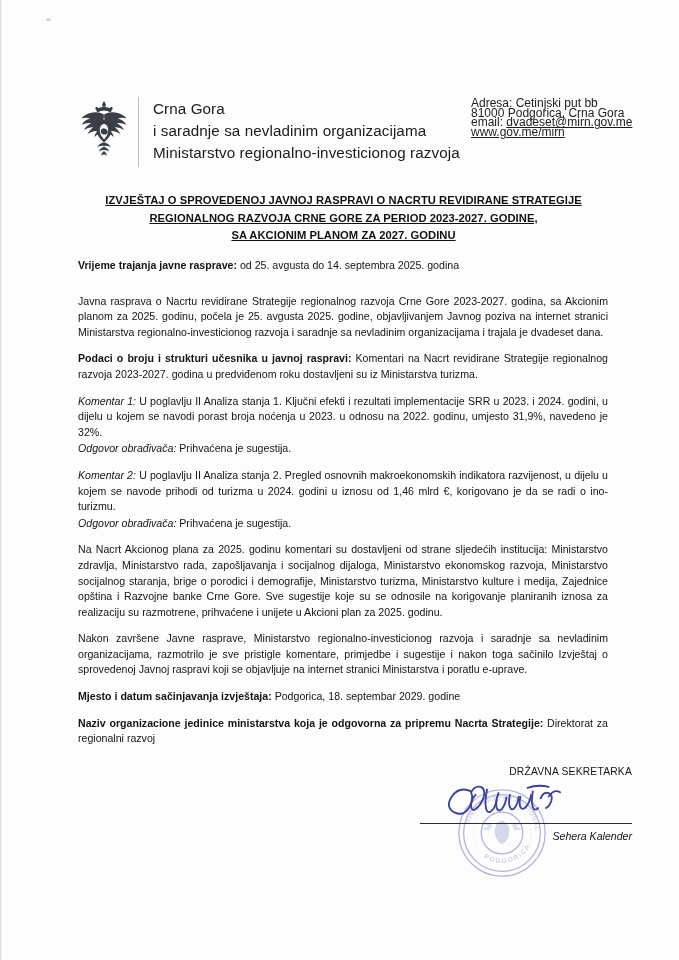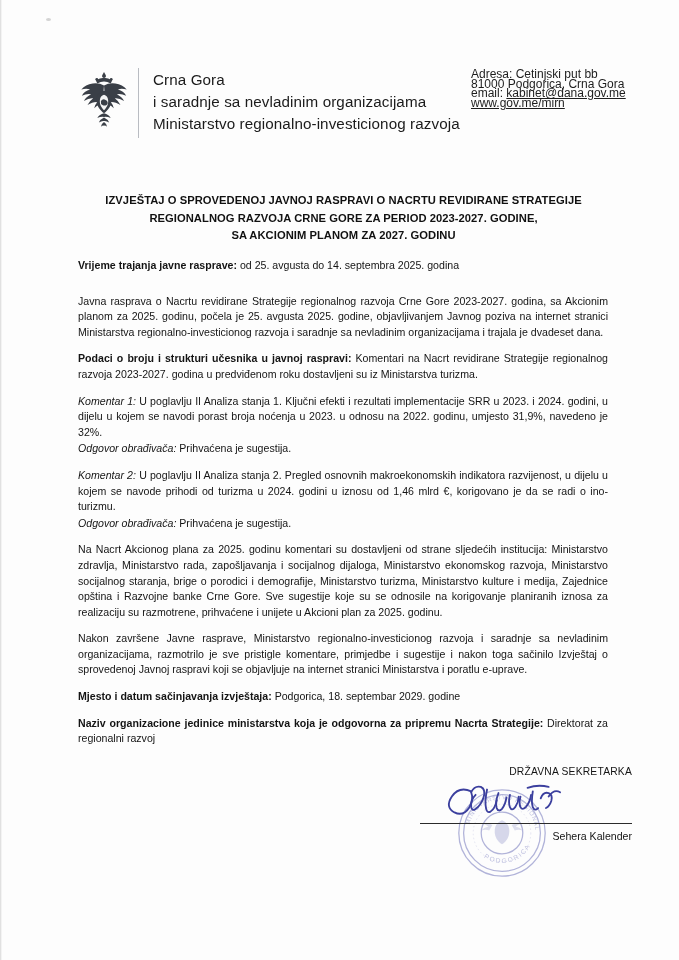--- a/index.html
+++ b/index.html
@@ -25,21 +25,21 @@
     left: 0; top: 0; bottom: 0;
     width: 2px;
     background: linear-gradient(to right, #d8d8d8, #fcfcfc);
     pointer-events: none;
   }
 
   
   .letterhead {
     position: absolute;
     left: 78px;
-    top: 68px;
+    top: 97px;
     right: 56px;
     display: flex;
     align-items: flex-start;
   }
   .crest {
     width: 52px;
     height: 66px;
     flex: 0 0 52px;
     margin-top: 2px;
   }
@@ -84,20 +84,21 @@
     position: absolute;
     left: 78px;
     right: 70px;
     top: 192px;
     text-align: center;
     font-weight: bold;
     font-size: 11.2px;
     line-height: 17.5px;
     letter-spacing: 0.05px;
     color: #111;
+    text-decoration: underline;
   }
   .doc-title .tl { display: block; }
 
   
   .body-wrap {
     position: absolute;
     left: 78px;
     top: 258px;
     width: 530px;
   }
@@ -156,20 +157,21 @@
     background: #2b2b2b;
     width: 100%;
     margin-top: -2px;
   }
   .sig-name {
     position: relative;
     margin-top: 6px;
     font-size: 10.6px;
     color: #141414;
     z-index: 3;
+    font-style: italic;
   }
 
   .speck {
     position: absolute;
     left: 46px;
     top: 18px;
     width: 5px;
     height: 3px;
     background: #c9c9c9;
     border-radius: 50%;
@@ -221,21 +223,21 @@
 
     <div class="org-names">
       <div class="org-line first">Crna Gora</div>
       <div class="org-line">i saradnje sa nevladinim organizacijama</div>
       <div class="org-line">Ministarstvo regionalno-investicionog razvoja</div>
     </div>
 
     <div class="address-block">
       <div class="ln">Adresa: Cetinjski put bb</div>
       <div class="ln">81000 Podgorica, Crna Gora</div>
-      <div class="ln"><span>email: </span><span class="link">kabinet@dana.gov.me</span></div>
+      <div class="ln"><span>email: </span><span class="link">dvadeset@mirn.gov.me</span></div>
       <div class="ln"><span class="link">www.gov.me/mirn</span></div>
     </div>
   </div>
 
   <div class="doc-title">
     <span class="tl">IZVJEŠTAJ O SPROVEDENOJ JAVNOJ RASPRAVI O NACRTU REVIDIRANE STRATEGIJE</span>
     <span class="tl">REGIONALNOG RAZVOJA CRNE GORE ZA PERIOD 2023-2027. GODINE,</span>
     <span class="tl">SA AKCIONIM PLANOM ZA 2027. GODINU</span>
   </div>
 

